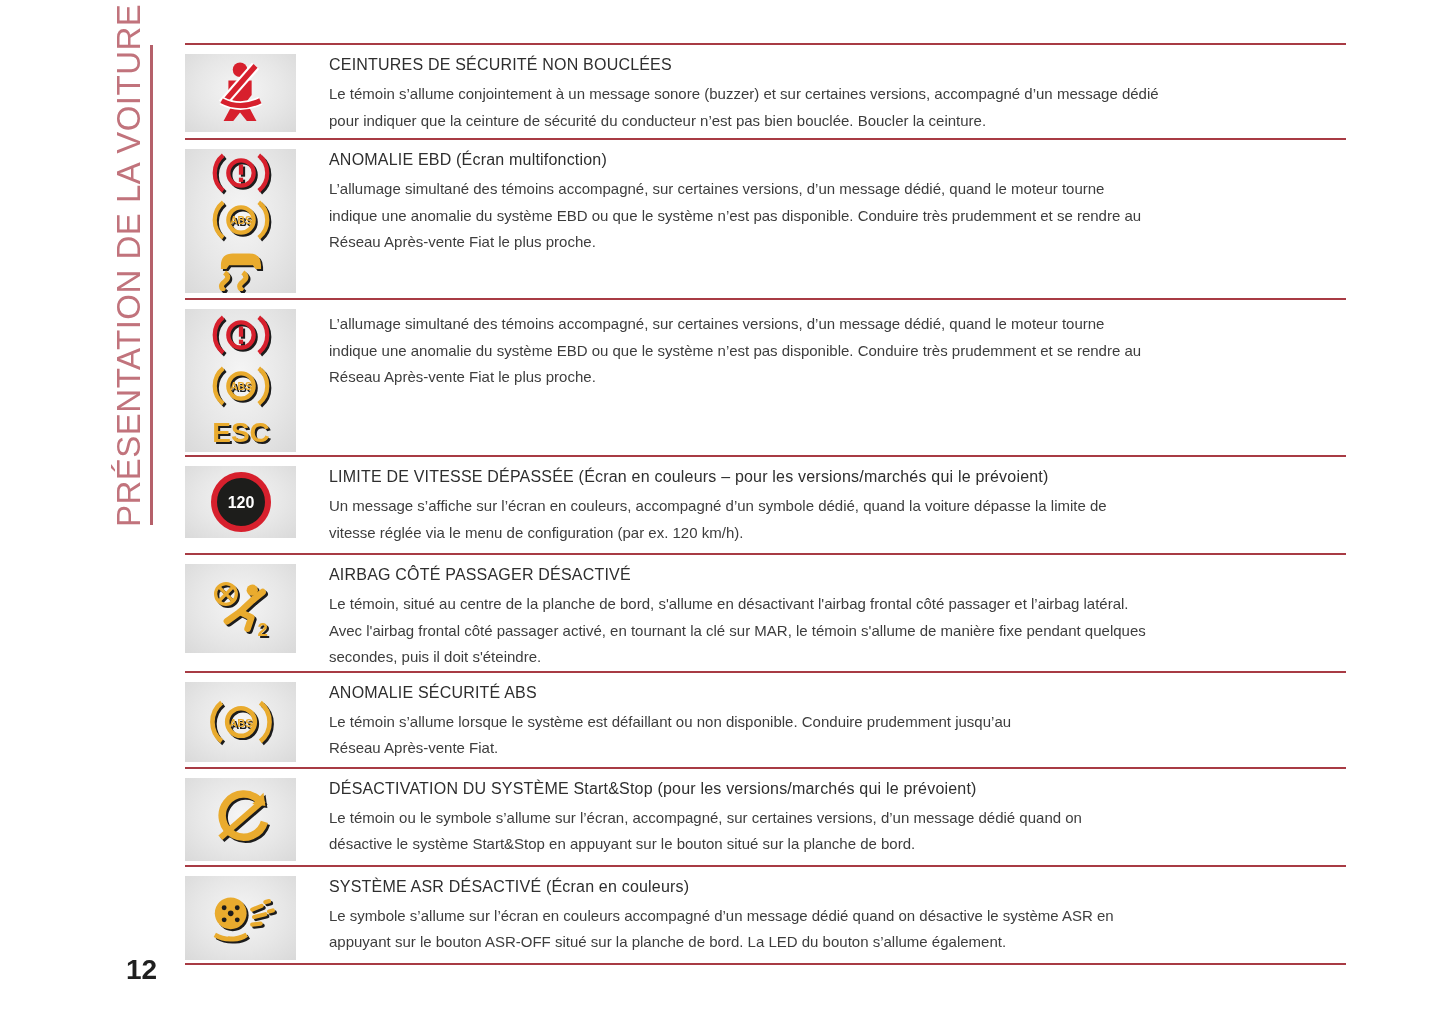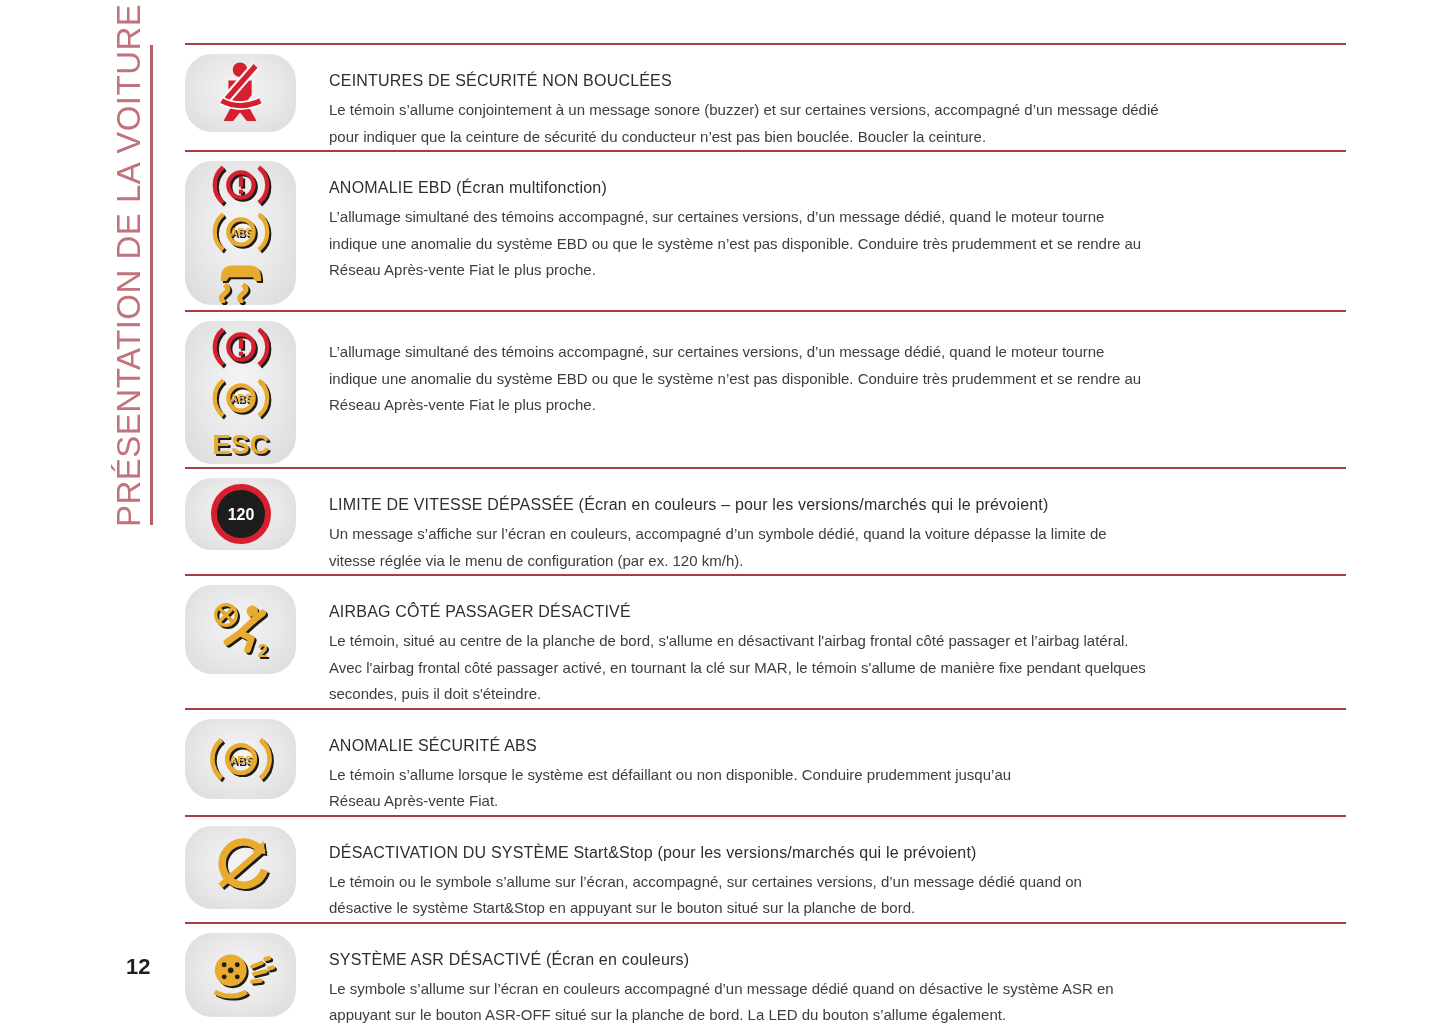--- a/index.html
+++ b/index.html
@@ -10,37 +10,36 @@
   
   .sidebar-label{
     position:absolute;left:110px;top:527px;transform:rotate(-90deg);
     transform-origin:top left;width:484px;height:40px;
     font-size:33px;letter-spacing:.5px;color:#c1737c;white-space:nowrap;
   }
   .sidebar-rule{
     position:absolute;left:150px;top:45px;width:3px;height:480px;background:#b5606a;
   }
   .page-number{
-    position:absolute;left:126px;top:954px;font-size:22px;font-weight:bold;color:#1f1f1f;
+    position:absolute;left:126px;top:954px;font-size:28px;font-weight:bold;color:#1f1f1f;
   }
   
   .content{
     position:absolute;left:185px;top:43px;width:1161px;
     border-bottom:2px solid #a83b44;box-sizing:border-box;
   }
   .section{
     display:flex;border-top:2px solid #a83b44;box-sizing:border-box;
   }
   .icon-cell{width:111px;flex:0 0 111px;padding-top:9px;box-sizing:border-box;}
   .icon-plate{
     width:111px;display:flex;flex-direction:column;align-items:center;justify-content:space-around;
     background:radial-gradient(ellipse at 50% 45%, #f5f5f5 0%, #e7e7e7 55%, #d9d9d9 100%);
-    border-radius:27px;
-  }
-  .text-cell{flex:1;padding:27px 4px 0 33px;}
+  }
+  .text-cell{flex:1;padding:11px 4px 0 33px;}
   .sec-title{
     margin:0 0 7px 0;font-size:16px;font-weight:400;color:#2e2e2e;letter-spacing:.2px;
   }
   .sec-body{
     margin:0;font-size:15px;line-height:26.5px;color:#3d3d3d;white-space:pre-line;
   }
   
   .s1{min-height:95px}  .s1 .icon-plate{height:78px}
   .s2{min-height:160px} .s2 .icon-plate{height:144px}
   .s3{min-height:157px} .s3 .icon-plate{height:143px}

